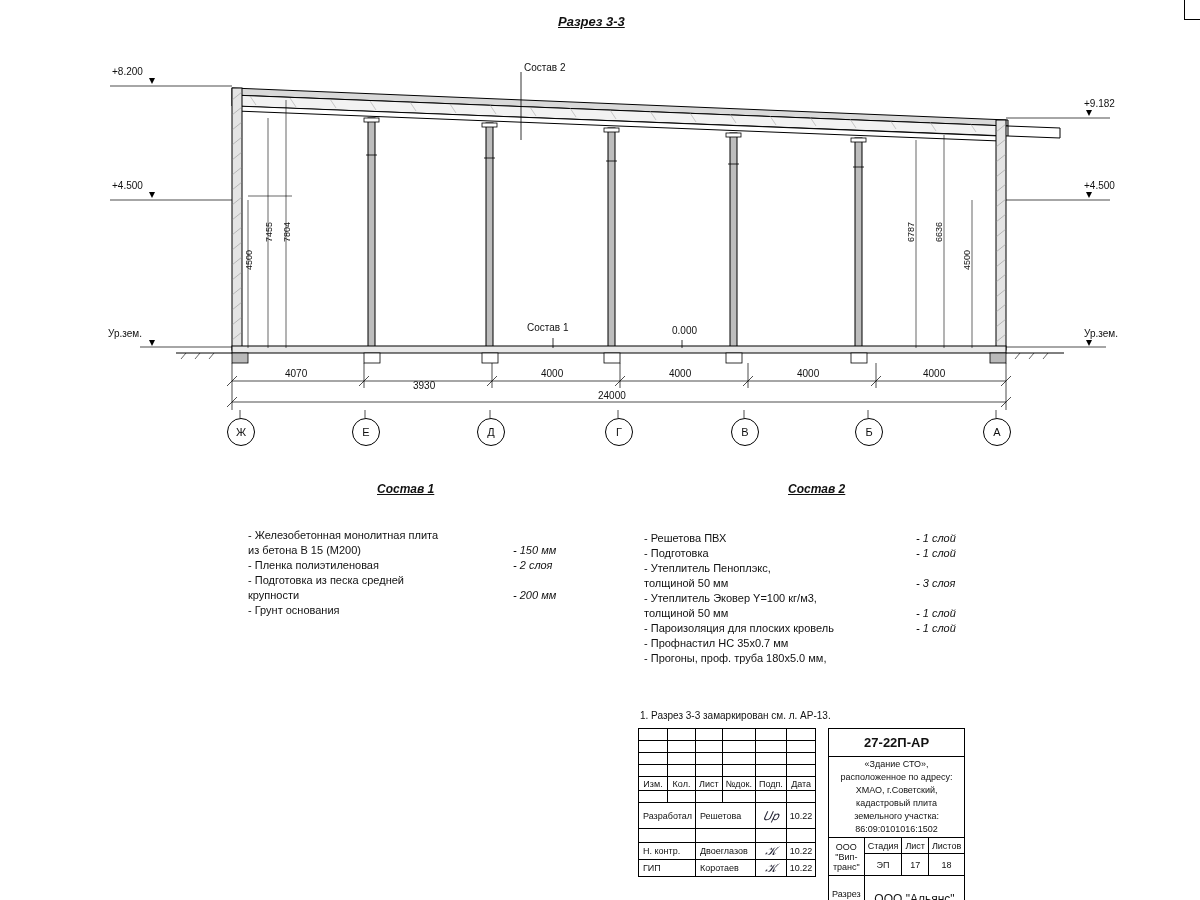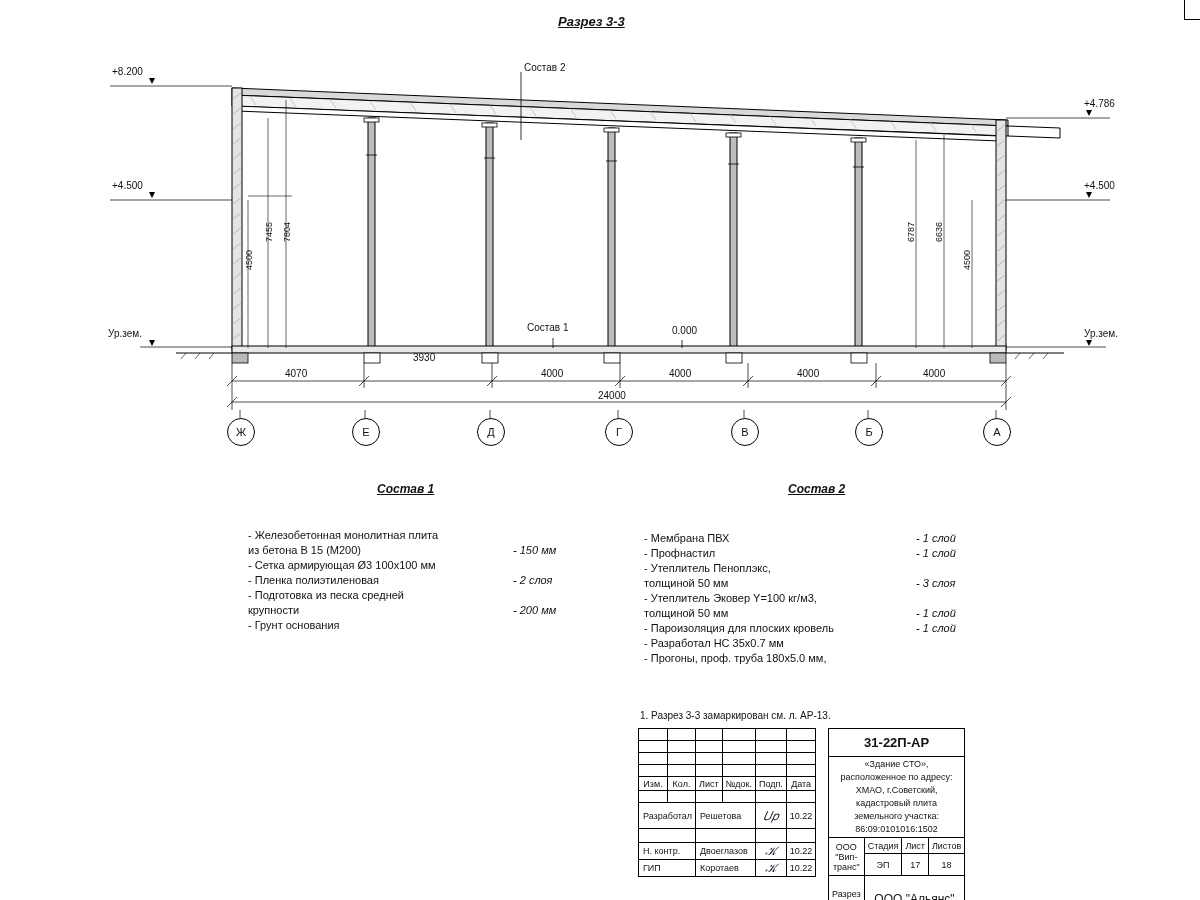--- a/index.html
+++ b/index.html
@@ -225,21 +225,21 @@
 
     <div class="abs lvlmark" style="left:112px;top:66px;">+8.200</div>
     <div class="arrowdn" style="left:149px;top:78px;"></div>
 
     <div class="abs lvlmark" style="left:112px;top:180px;">+4.500</div>
     <div class="arrowdn" style="left:149px;top:192px;"></div>
 
     <div class="abs lvlmark" style="left:108px;top:328px;">Ур.зем.</div>
     <div class="arrowdn" style="left:149px;top:340px;"></div>
 
-    <div class="abs lvlmark" style="left:1084px;top:98px;">+4.786</div>
+    <div class="abs lvlmark" style="left:1084px;top:98px;">+9.182</div>
     <div class="arrowdn" style="left:1086px;top:110px;"></div>
 
     <div class="abs lvlmark" style="left:1084px;top:180px;">+4.500</div>
     <div class="arrowdn" style="left:1086px;top:192px;"></div>
 
     <div class="abs lvlmark" style="left:1084px;top:328px;">Ур.зем.</div>
     <div class="arrowdn" style="left:1086px;top:340px;"></div>
 
     <div class="abs lvlmark" style="left:660px;top:325px;margin-left:12px;">0.000</div>
 
@@ -247,57 +247,56 @@
     <div class="abs t10" style="left:527px;top:322px;">Состав 1</div>
 
     <div class="vlabel" style="left:244px;top:250px;">4500</div>
     <div class="vlabel" style="left:264px;top:222px;">7455</div>
     <div class="vlabel" style="left:282px;top:222px;">7804</div>
     <div class="vlabel" style="left:906px;top:222px;">6787</div>
     <div class="vlabel" style="left:934px;top:222px;">6636</div>
     <div class="vlabel" style="left:962px;top:250px;">4500</div>
 
     <div class="abs t10" style="left:285px;top:368px;">4070</div>
-    <div class="abs t10" style="left:413px;top:352px;text-align:right;">3930</div>
+    <div class="abs t10" style="left:413px;top:380px;text-align:right;">3930</div>
     <div class="abs t10" style="left:541px;top:368px;">4000</div>
     <div class="abs t10" style="left:669px;top:368px;">4000</div>
     <div class="abs t10" style="left:797px;top:368px;">4000</div>
     <div class="abs t10" style="left:923px;top:368px;">4000</div>
     <div class="abs t10" style="left:598px;top:390px;">24000</div>
 
     <div class="circ" style="left:227px;top:418px;">Ж</div>
     <div class="circ" style="left:352px;top:418px;">Е</div>
     <div class="circ" style="left:477px;top:418px;">Д</div>
     <div class="circ" style="left:605px;top:418px;">Г</div>
     <div class="circ" style="left:731px;top:418px;">В</div>
     <div class="circ" style="left:855px;top:418px;">Б</div>
     <div class="circ" style="left:983px;top:418px;">А</div>
   </div>
 
   <div class="abs sub-it" style="left:377px;top:482px;">Состав 1</div>
   <div class="spec" style="left:248px;top:528px;width:330px;">
     <div class="row"><span>- Железобетонная  монолитная плита</span><span class="right" style="left:265px;"></span></div>
     <div class="row"><span>  из бетона В 15 (М200)</span><span class="right" style="left:265px;">- 150 мм</span></div>
-    <div class="row"><span>- Сетка армирующая Ø3 100х100 мм</span><span class="right" style="left:265px;"></span></div>
     <div class="row"><span>- Пленка полиэтиленовая</span><span class="right" style="left:265px;">- 2 слоя</span></div>
     <div class="row"><span>- Подготовка из песка средней</span><span class="right" style="left:265px;"></span></div>
     <div class="row"><span>  крупности</span><span class="right" style="left:265px;">- 200 мм</span></div>
     <div class="row"><span>- Грунт основания</span><span class="right" style="left:265px;"></span></div>
   </div>
 
   <div class="abs sub-it" style="left:788px;top:482px;">Состав 2</div>
   <div class="spec" style="left:644px;top:531px;width:340px;">
-    <div class="row"><span>- Мембрана ПВХ</span><span class="right" style="left:272px;">- 1 слой</span></div>
-    <div class="row"><span>- Профнастил</span><span class="right" style="left:272px;">- 1 слой</span></div>
+    <div class="row"><span>- Решетова ПВХ</span><span class="right" style="left:272px;">- 1 слой</span></div>
+    <div class="row"><span>- Подготовка</span><span class="right" style="left:272px;">- 1 слой</span></div>
     <div class="row"><span>- Утеплитель Пеноплэкс,</span><span class="right" style="left:272px;"></span></div>
     <div class="row"><span>  толщиной 50 мм</span><span class="right" style="left:272px;">- 3 слоя</span></div>
     <div class="row"><span>- Утеплитель Эковер Y=100 кг/м3,</span><span class="right" style="left:272px;"></span></div>
     <div class="row"><span>  толщиной 50 мм</span><span class="right" style="left:272px;">- 1 слой</span></div>
     <div class="row"><span>- Пароизоляция для плоских кровель</span><span class="right" style="left:272px;">- 1 слой</span></div>
-    <div class="row"><span>- Разработал НС 35х0.7 мм</span><span class="right" style="left:272px;"></span></div>
+    <div class="row"><span>- Профнастил НС 35х0.7 мм</span><span class="right" style="left:272px;"></span></div>
     <div class="row"><span>- Прогоны, проф. труба 180х5.0 мм,</span><span class="right" style="left:272px;"></span></div>
   </div>
 
   <div class="abs t10" style="left:640px;top:710px;">1. Разрез 3-3 замаркирован см. л. АР-13.</div>
 
   <div class="abs" style="left:638px;top:728px;">
 
     <table class="stamp" style="left:0;top:0;">
       <tbody>
           <tr style="height:12px;">
@@ -371,21 +370,21 @@
         <td colspan="2" style="padding-left:4px;">Коротаев</td>
         <td style="font-style:italic;font-size:12px;text-align:center;color:#223;">𝒦</td>
         <td class="cc">10.22</td>
       </tr>
     </tbody>
       </table>
 
     <table class="stamp" style="left:190px;top:0;">
       <tbody>
           <tr style="height:28px;">
-        <td class="cc" colspan="4" style="width:372px;font-size:13px;font-weight:bold;">31-22П-АР</td>
+        <td class="cc" colspan="4" style="width:372px;font-size:13px;font-weight:bold;">27-22П-АР</td>
       </tr>
       <tr style="height:46px;">
         <td class="cc" colspan="4" style="font-size:9px;line-height:13px;">
           <div>«Здание СТО», расположенное по адресу: ХМАО, г.Советский,</div>
           <div>кадастровый плита земельного участка: 86:09:0101016:1502</div>
         </td>
       </tr>
       <tr style="height:16px;">
         <td rowspan="2" class="cc" style="width:208px;">ООО "Вип-транс"</td>
         <td class="cc" style="width:56px;">Стадия</td>

